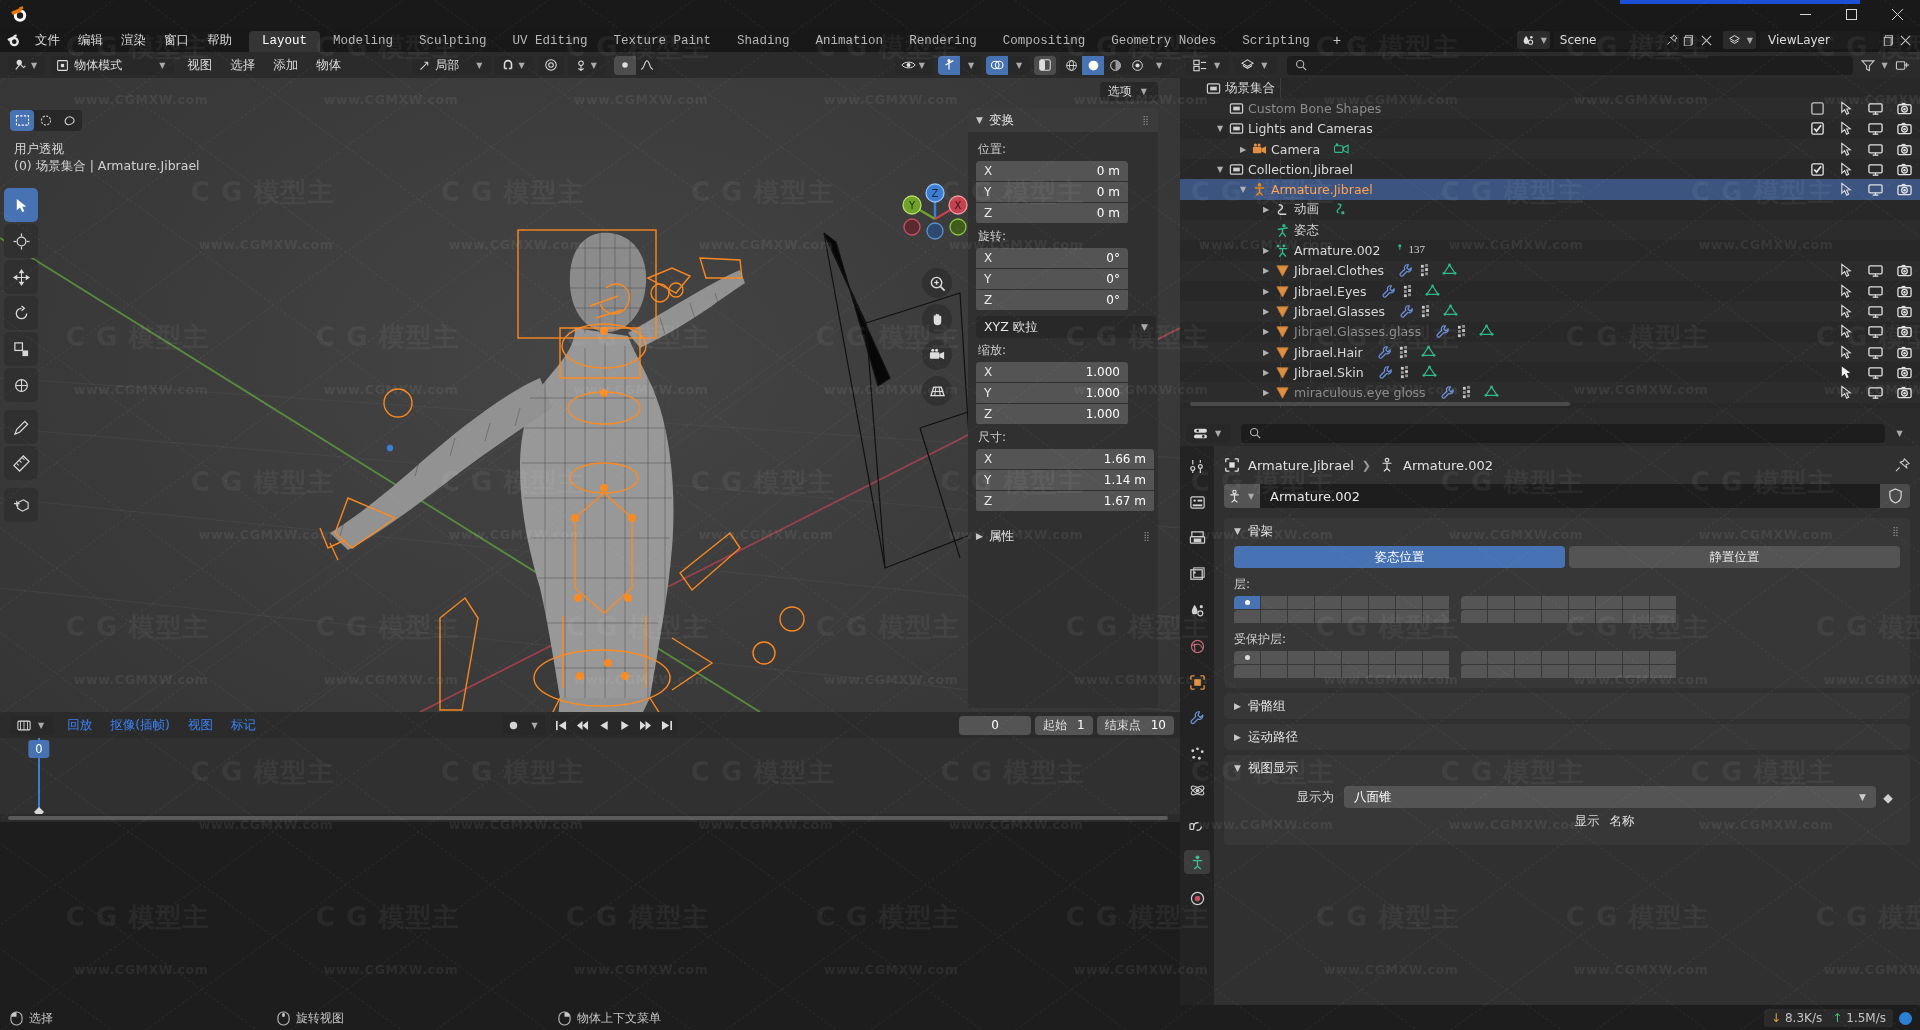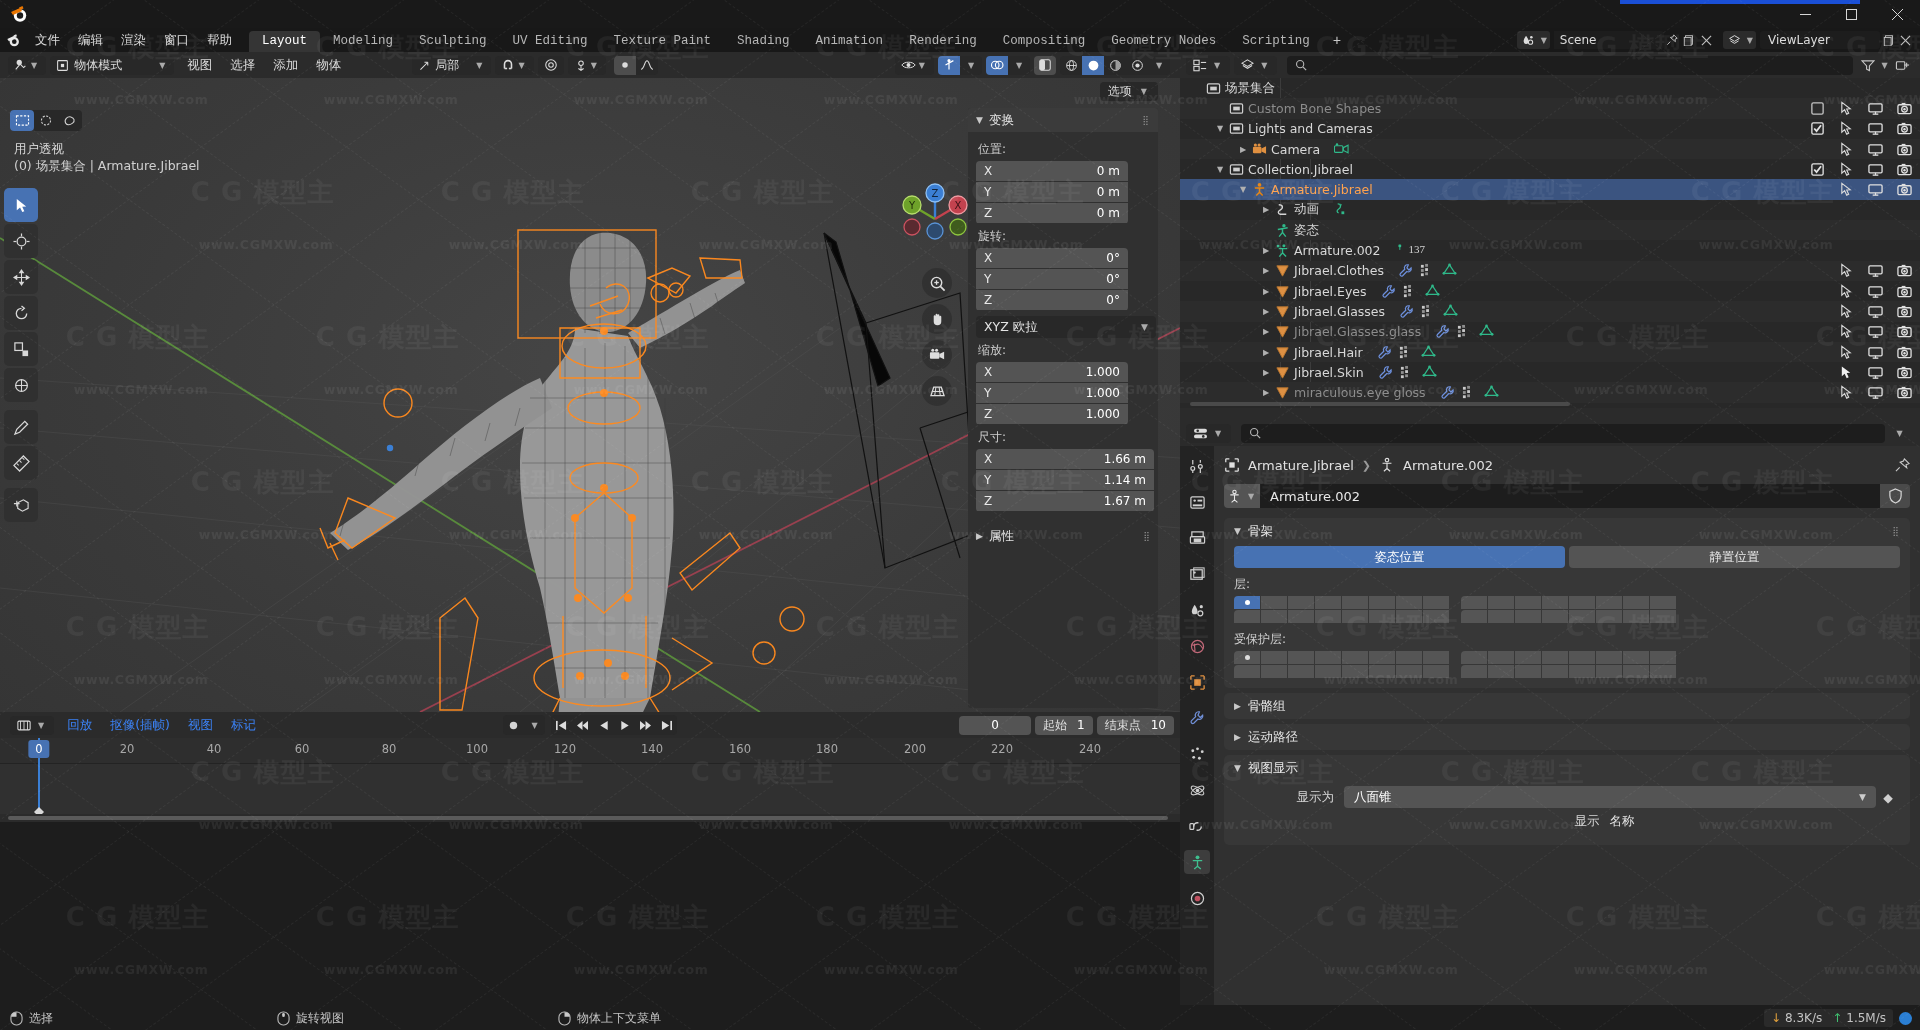--- a/index.html
+++ b/index.html
@@ -869,34 +869,20 @@
           <span>1</span>
         </div>
         <div class="lbl-fld">
           <span class="k">结束点</span>
           <span>10</span>
         </div>
       </div>
     </div>
 
     <div class="tl-body">
-      <div class="tl-ruler">
-        <span class="tl-tick" style="left:127px;">20</span>
-        <span class="tl-tick" style="left:214px;">40</span>
-        <span class="tl-tick" style="left:302px;">60</span>
-        <span class="tl-tick" style="left:389px;">80</span>
-        <span class="tl-tick" style="left:477px;">100</span>
-        <span class="tl-tick" style="left:565px;">120</span>
-        <span class="tl-tick" style="left:652px;">140</span>
-        <span class="tl-tick" style="left:740px;">160</span>
-        <span class="tl-tick" style="left:827px;">180</span>
-        <span class="tl-tick" style="left:915px;">200</span>
-        <span class="tl-tick" style="left:1002px;">220</span>
-        <span class="tl-tick" style="left:1090px;">240</span>
-      </div>
       <div class="tl-playhead" style="left:38px;"></div>
       <div class="tl-ph-badge" style="left:39px;">0</div>
       <div class="tl-marker" style="left:39px; bottom:5px;">
         <svg width="12" height="10" viewBox="0 0 12 10">
             <path d="M6 0 L11 5 L6 10 L1 5Z" fill="#d9d9d9"></path>
           </svg>
       </div>
       <div style="position:absolute; left:0; bottom:0; width:1180px; height:8px; background:#2b2b2b;">
         <div style="position:absolute; left:8px; top:2px; width:1160px; height:4px; background:#5a5a5a; border-radius:2px;"></div>
       </div>

